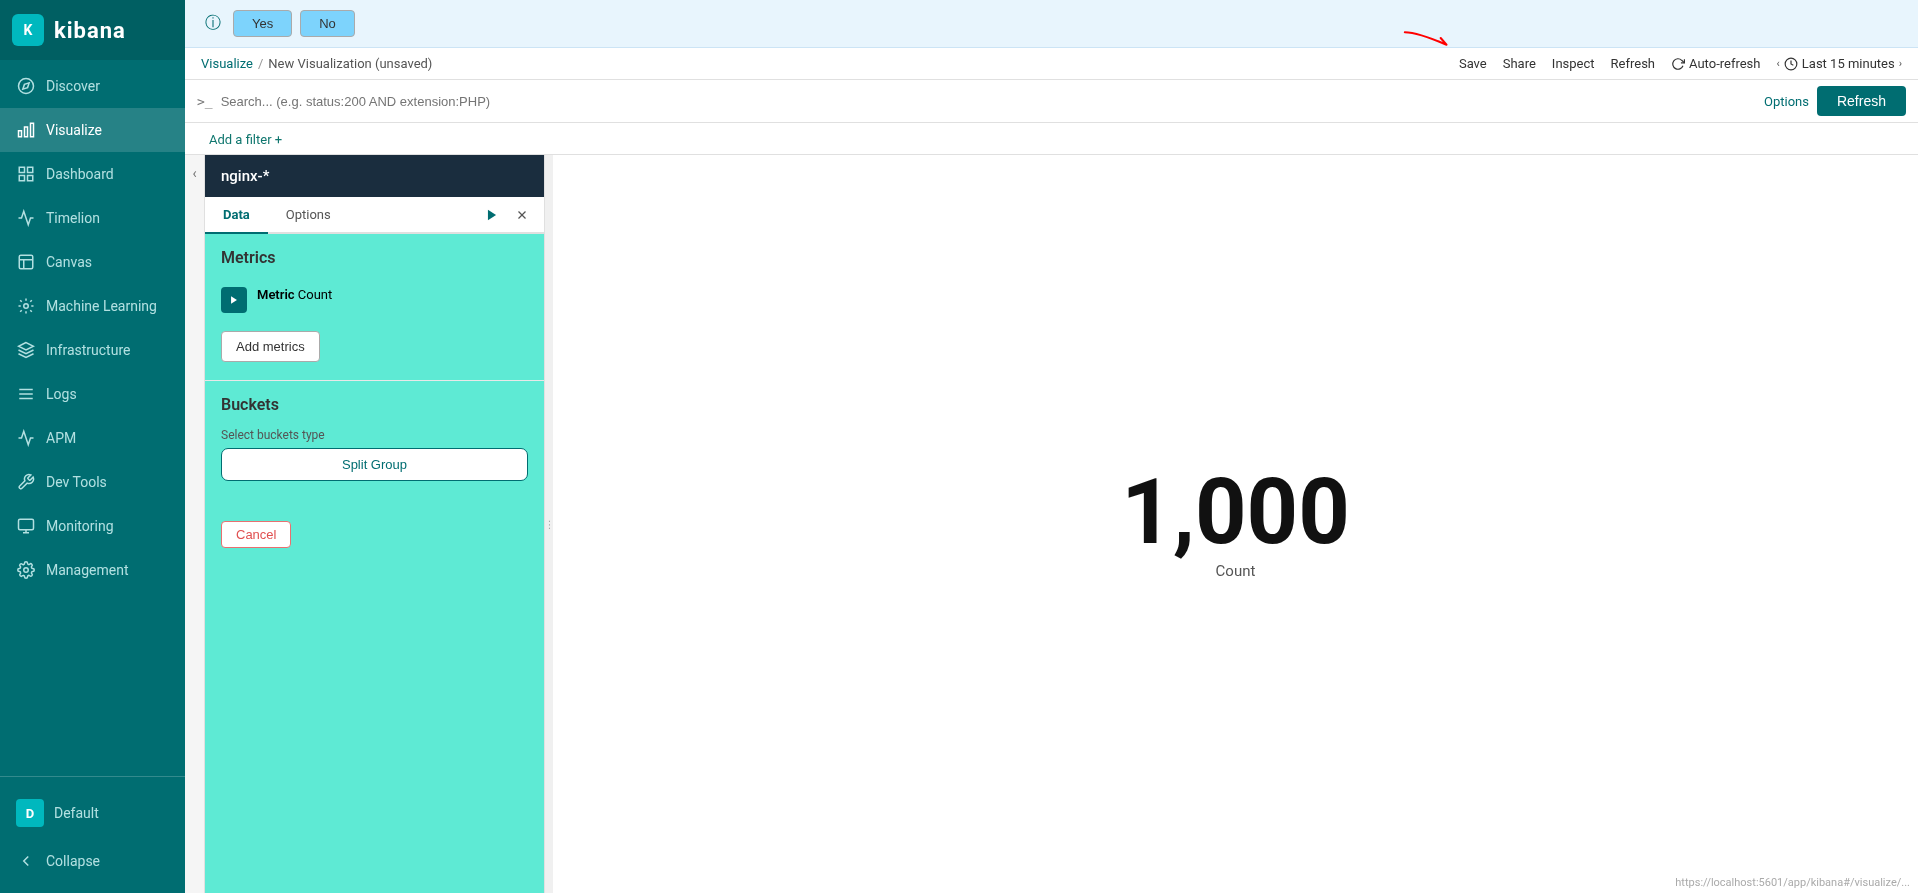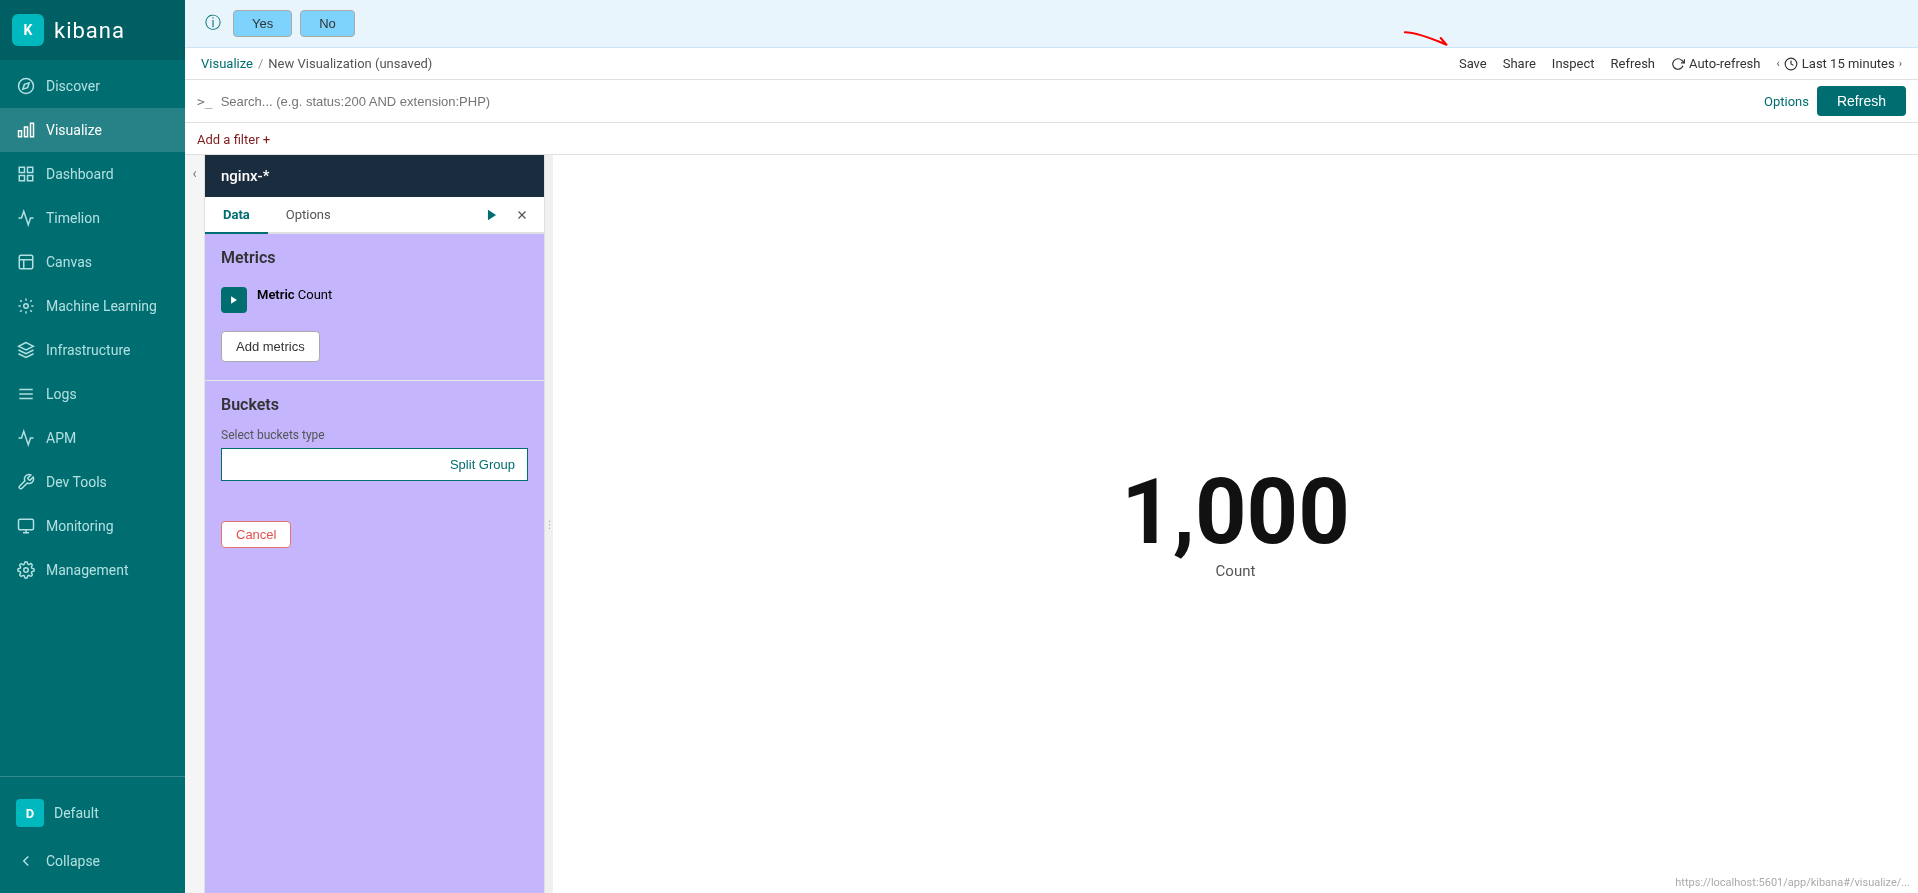--- a/index.html
+++ b/index.html
@@ -23,21 +23,21 @@
       gap: 10px;
     }
     .logo-circle {
       width: 32px; height: 32px;
       background: #00b8be;
       border-radius: 6px;
       display: flex; align-items: center; justify-content: center;
       font-weight: bold; font-size: 14px; color: #fff;
     }
     .logo-text {
-      font-size: 22px; font-weight: normal; color: #fff; letter-spacing: 1px;
+      font-size: 22px; font-weight: bold; color: #fff; letter-spacing: 1px;
     }
     .sidebar-nav { flex: 1; overflow-y: auto; padding-top: 4px; }
     .nav-item {
       display: flex; align-items: center; gap: 10px;
       padding: 12px 16px;
       color: #b2e0e1;
       cursor: pointer;
       font-size: 14px;
       transition: background 0.15s;
     }
@@ -108,29 +108,29 @@
     .options-link { color: #006d71; cursor: pointer; font-size: 13px; }
     .refresh-btn {
       background: #006d71; color: #fff; border: none;
       padding: 7px 20px; border-radius: 4px; cursor: pointer; font-size: 14px; font-weight: 500;
     }
 
     
     .filterbar {
       padding: 6px 12px; border-bottom: 1px solid #e0e0e0; background: #fff;
     }
-    .add-filter { color: #7f1d1d; cursor: pointer; font-size: 13px; }
+    .add-filter { color: #0f766e; cursor: pointer; font-size: 13px; margin-left: 12px; }
 
     
     .content-area { display: flex; flex: 1; overflow: hidden; }
 
     
     .left-panel {
       width: 340px; flex-shrink: 0;
-      background: #c4b5fd; border-right: 1px solid #e0e0e0;
+      background: #5eead4; border-right: 1px solid #e0e0e0;
       display: flex; flex-direction: column; overflow-y: auto;
     }
 
     
     .panel-header {
       background: #1a2d3e;
       padding: 12px 16px;
       color: #fff; font-size: 15px; font-weight: 500;
       display: flex; align-items: center; justify-content: space-between;
     }
@@ -163,22 +163,22 @@
     .metric-label strong { font-weight: 600; }
     .add-metrics-btn {
       border: 1px solid #aaa; background: #fff; padding: 7px 14px;
       border-radius: 4px; cursor: pointer; font-size: 13px; color: #333; margin-top: 6px;
     }
     .divider { border: none; border-top: 1px solid #e8e8e8; margin: 4px 0 14px; }
 
     .buckets-section { padding: 0 16px 14px; }
     .select-label { font-size: 12px; color: #555; margin-bottom: 6px; }
     .split-group-btn {
-      display: block; width: 100%; text-align: right;
-      padding: 8px 12px; border: 1px solid #006d71; border-radius: 0;
+      display: block; width: 100%; text-align: center;
+      padding: 8px 12px; border: 1px solid #006d71; border-radius: 7px;
       background: #fff; color: #006d71; font-size: 13px; cursor: pointer;
     }
     .cancel-btn {
       border: 1px solid #e87070; background: #fff; padding: 5px 14px;
       border-radius: 4px; cursor: pointer; font-size: 13px; color: #e05050; margin-top: 21px;
     }
 
     
     .collapse-toggle {
       width: 20px; background: #f5f5f5; border-right: 1px solid #e0e0e0;

